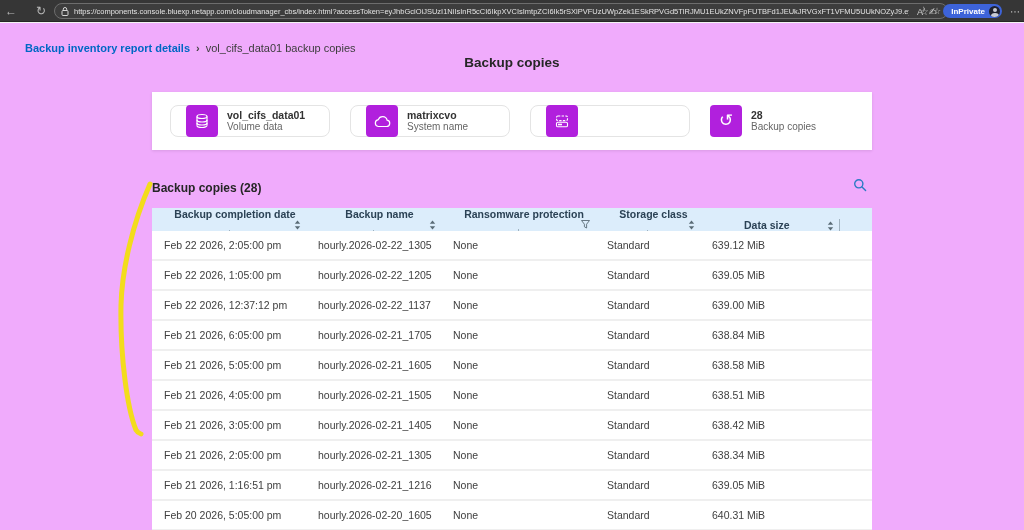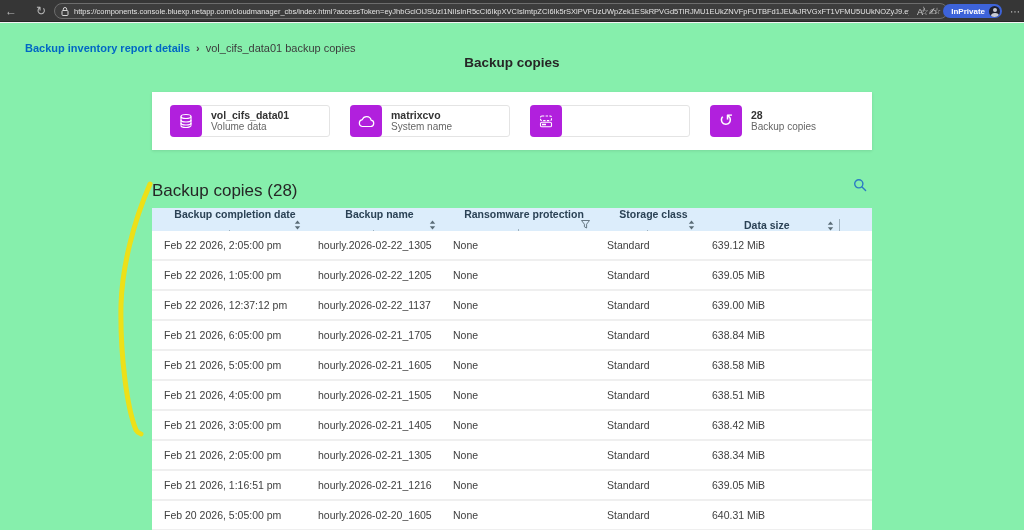--- a/index.html
+++ b/index.html
@@ -30,48 +30,48 @@
     height:14px; border-radius:8px; background:var(--inprivate-blue);
     display:flex; align-items:center; padding:0 2px 0 8px; gap:4px;
   }
   .inprivate .txt { color:#fff; font-size:8px; font-weight:bold; }
   .avatar { width:11px; height:11px; border-radius:50%; background:#20222e; position:relative; overflow:hidden; cursor:pointer; }
   .avatar::before { content:""; position:absolute; top:2px; left:3.5px; width:4px; height:4px; border-radius:50%; background:#c8cbd4; }
   .avatar::after { content:""; position:absolute; top:7px; left:1.5px; width:8px; height:6px; border-radius:50%; background:#c8cbd4; }
   .dots { color:#c9c9c9; font-size:10px; cursor:pointer; margin-left:2px; }
 
   
-  .page { position:absolute; top:23px; left:0; width:1024px; height:507px; background:#86efac; overflow:hidden; }
+  .page { position:absolute; top:23px; left:0; width:1024px; height:507px; background:#f0abfc; overflow:hidden; }
 
   .breadcrumb { position:absolute; left:25px; top:19px; font-size:11px; display:flex; align-items:center; gap:6px; }
   .breadcrumb .link { color:var(--link-blue); font-weight:bold; cursor:pointer; }
   .breadcrumb .sep { color:#444; font-size:11px; font-weight:bold; }
   .breadcrumb .cur { color:#3c3c3c; }
 
   .page-title { position:absolute; top:32px; left:0; width:1024px; text-align:center; font-size:13.5px; font-weight:bold; color:#262626; }
 
   
   .cards-band {
     position:absolute; left:152px; top:69px; width:720px; height:58px;
     background:#fff; box-shadow:0 1px 3px rgba(0,0,0,0.10);
   }
   .card { position:absolute; top:13px; height:32px; width:160px; display:flex; align-items:stretch; background:#fff; }
-  .card.bordered { border:1px solid #e4e4e4; border-radius:3px; }
+  .card.bordered { border:1px solid #e4e4e4; border-radius:8px;padding-left:16px; }
   .card-icon {
     flex:0 0 32px; width:32px; margin:-1px 0 -1px -1px; border-radius:4px;
     background:var(--accent-purple); display:flex; align-items:center; justify-content:center;
   }
   .card.plain .card-icon { margin:0; }
   .card-text { display:flex; flex-direction:column; justify-content:center; padding-left:9px; gap:2px; }
   .card-value { font-size:10.5px; font-weight:bold; color:#333; line-height:1; }
   .card-label { font-size:10px; color:#666; line-height:1; }
   .restore-glyph { color:#fff; font-size:17px; line-height:1; transform:translateY(-1px); }
 
   
-  .section-title { position:absolute; left:152px; top:158px; font-size:17px; font-weight:normal; color:#262626; }
+  .section-title { position:absolute; left:152px; top:158px; font-size:12px; font-weight:bold; color:#262626; }
   .search-btn { position:absolute; left:853px; top:155px; width:16px; height:16px; cursor:pointer; display:flex; }
 
   .table { position:absolute; left:152px; top:185px; width:720px; }
   .thead { display:flex; background:var(--header-blue); height:23px; align-items:center; }
   .th { display:flex; align-items:center; height:23px; position:relative;flex-direction:column; }
   .th .lbl { font-size:10.5px; font-weight:bold; color:#2b4255; padding-left:12px; white-space:nowrap; }
   .th .ctrl { margin-left:auto; margin-right:5px; display:flex; cursor:pointer; }
   .th .divider { width:1px; height:12px; background:#9fb2bf; margin-right:0; }
   .c1 { width:154px; } .c2 { width:135px; } .c3 { width:154px; } .c4 { width:105px; } .c5 { width:172px; }
   .th-inner { display:flex; align-items:flex-end; width:108px; height:23px; }

